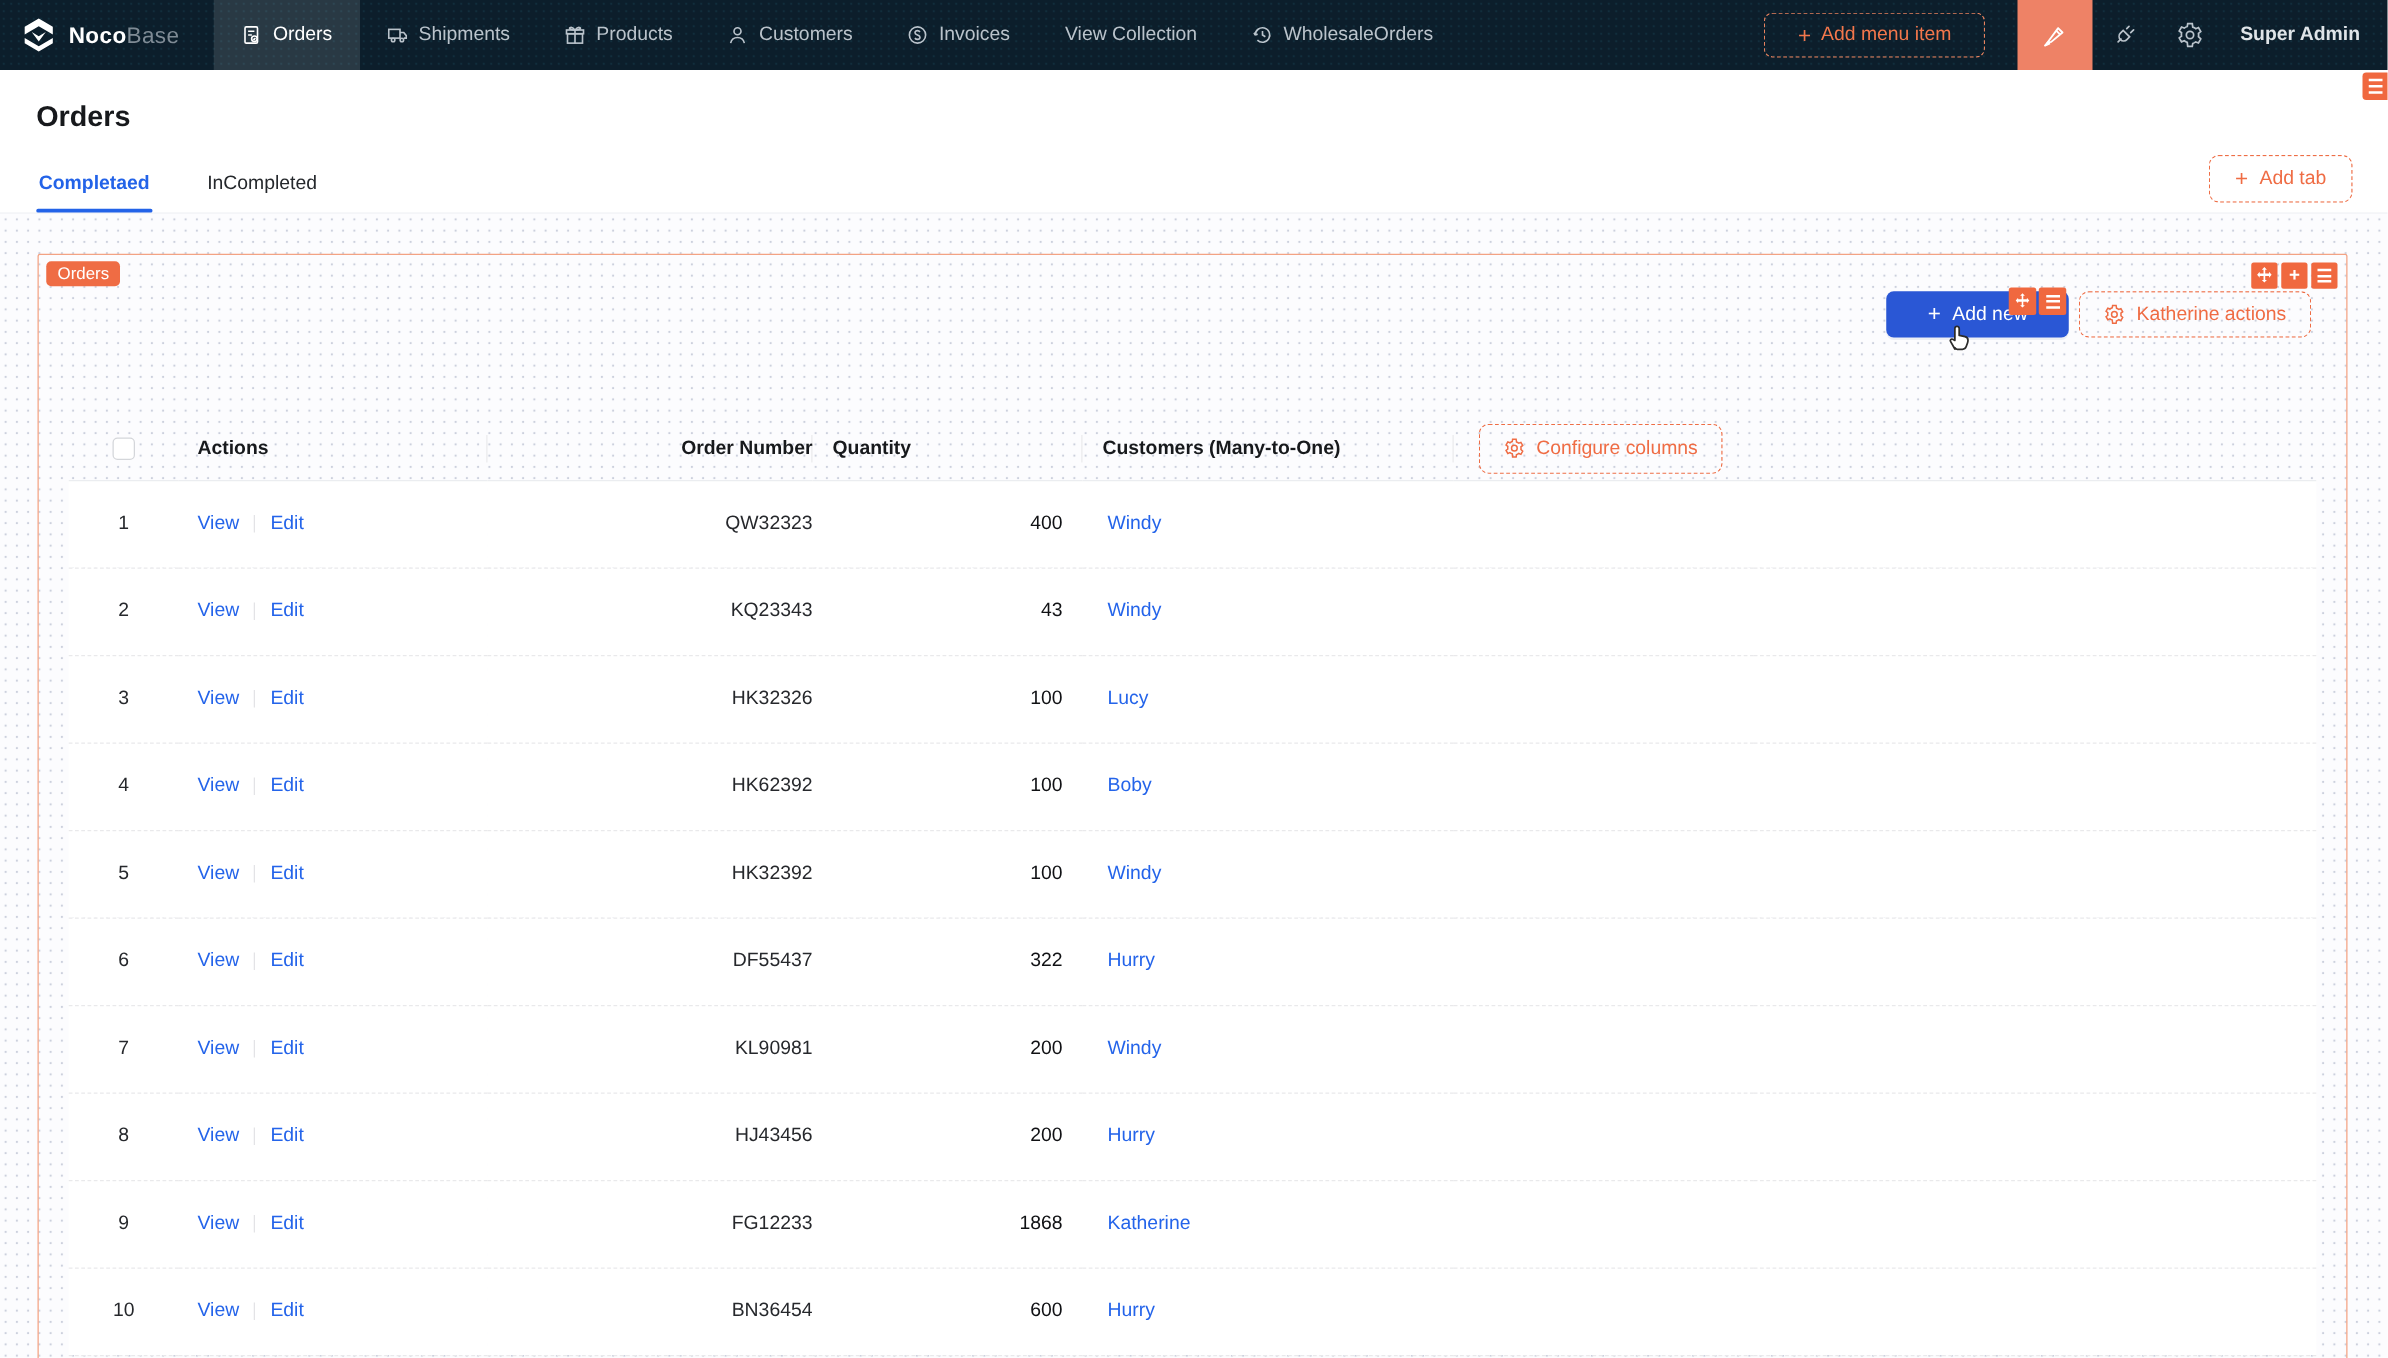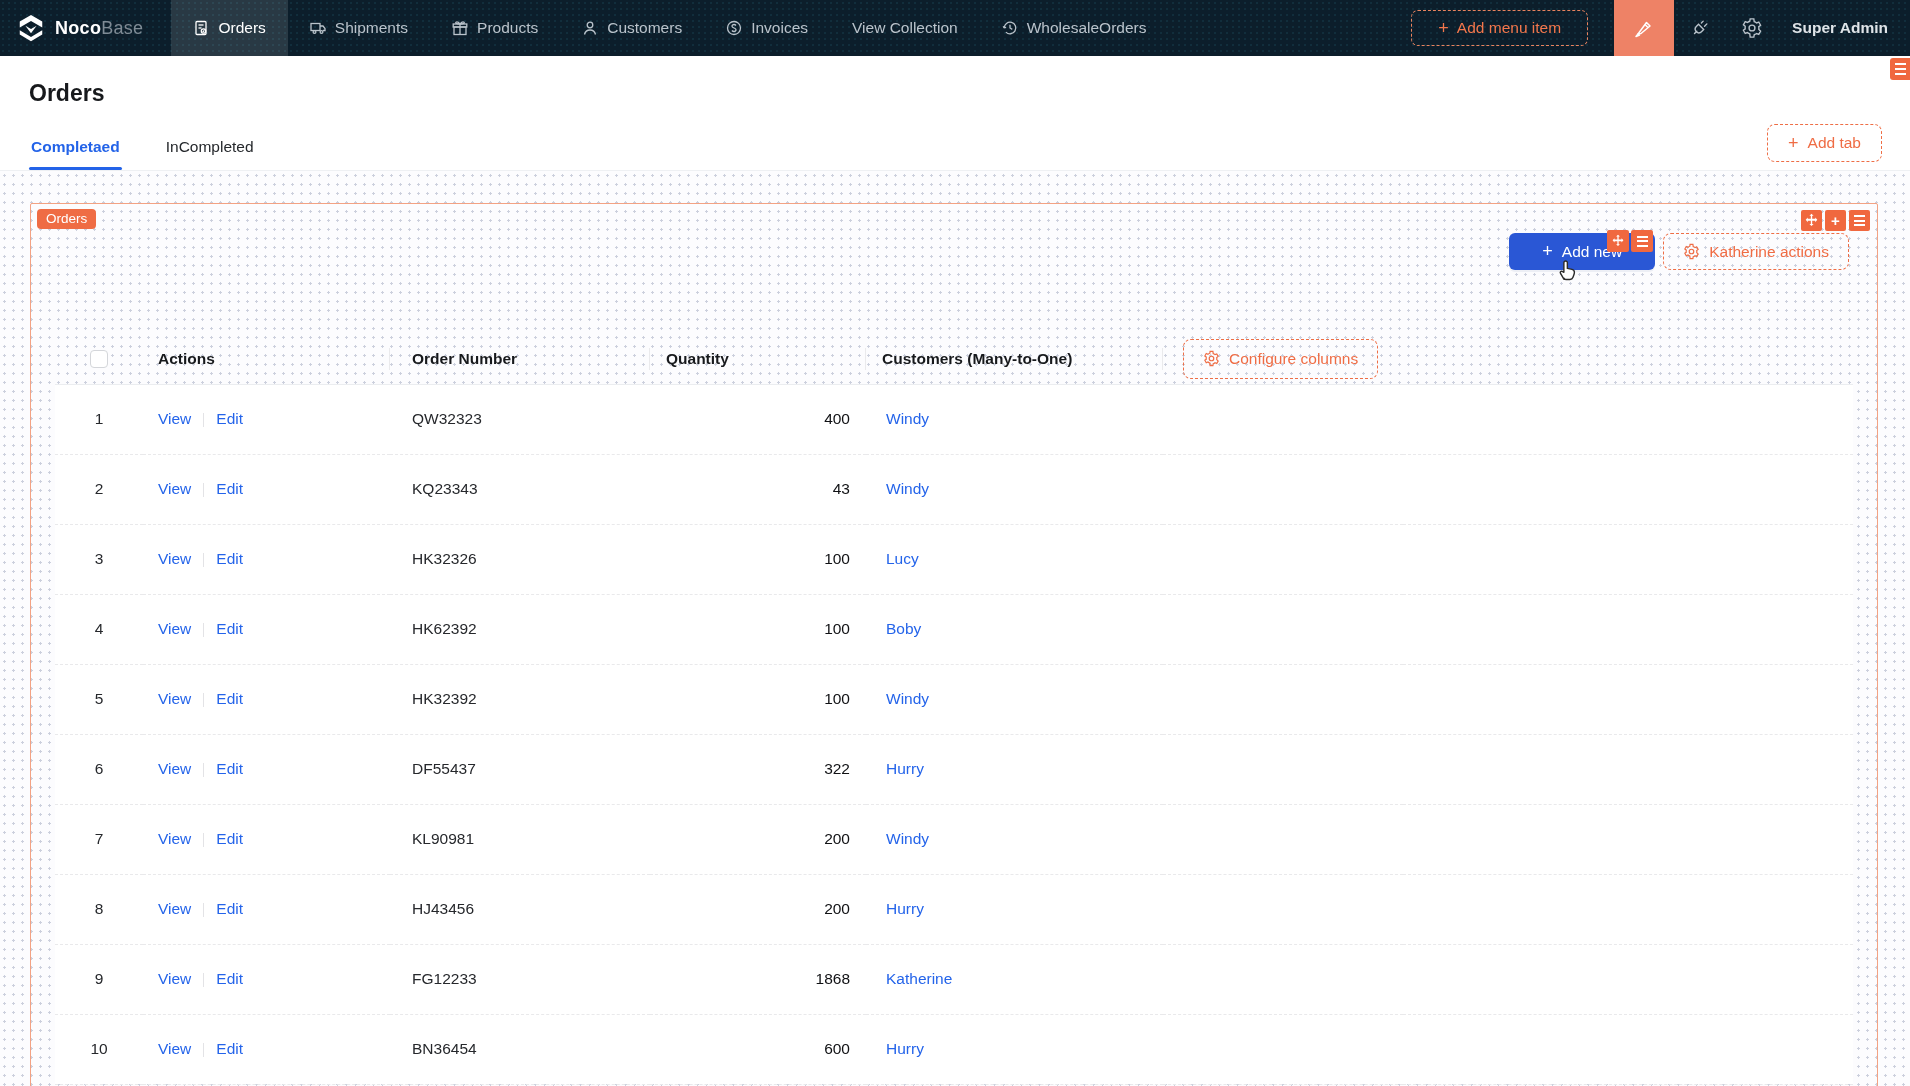--- a/index.html
+++ b/index.html
@@ -87,21 +87,21 @@
   .table-wrap{ position:absolute; left:24px; right:24px; top:130px; }
   table{ width:100%; border-collapse:collapse; table-layout:fixed; }
   th{ height:50px; text-align:left; font-size:15.5px; font-weight:bold;
     color:#17191c; position:relative; vertical-align:middle;
     border-bottom:1px solid #ebedf0;}
   th.sep::after{ content:""; position:absolute; right:0; top:14px; width:1px;
     height:22px; background:rgba(0,0,0,.07);}
   td{ height:70px; background:#fff; border-bottom:1px dashed #e9e9eb;
     font-size:15.5px; color:#26282c; vertical-align:middle;}
   .cell-center{ text-align:center; }
-  .pl15{ padding-left:15px; } .pl22{ padding-left:22px; }
+  .pl15{ padding-left:15px; } .pl22{ padding-left:22px;text-align:right; }
   .pl16{ padding-left:16px; } .pl20{ padding-left:20px; }
   .num-cell{ text-align:right; padding-right:16px; color:#101114; }
   .checkbox{ width:18px; height:18px; border:1.5px solid #d4d6da; border-radius:4px;
     background:#fff; display:inline-block; vertical-align:middle; cursor:pointer;}
   a.lnk{ color:#2464ea; text-decoration:none; cursor:pointer; }
   .act-divider{ display:inline-block; width:1px; height:14px; background:#e3e3e6;
     margin:0 12px; vertical-align:middle;}
   .cfg-col-btn{ height:40px; margin-left:20px; }
   th .dashed-btn{ font-weight:normal; }
 </style>

